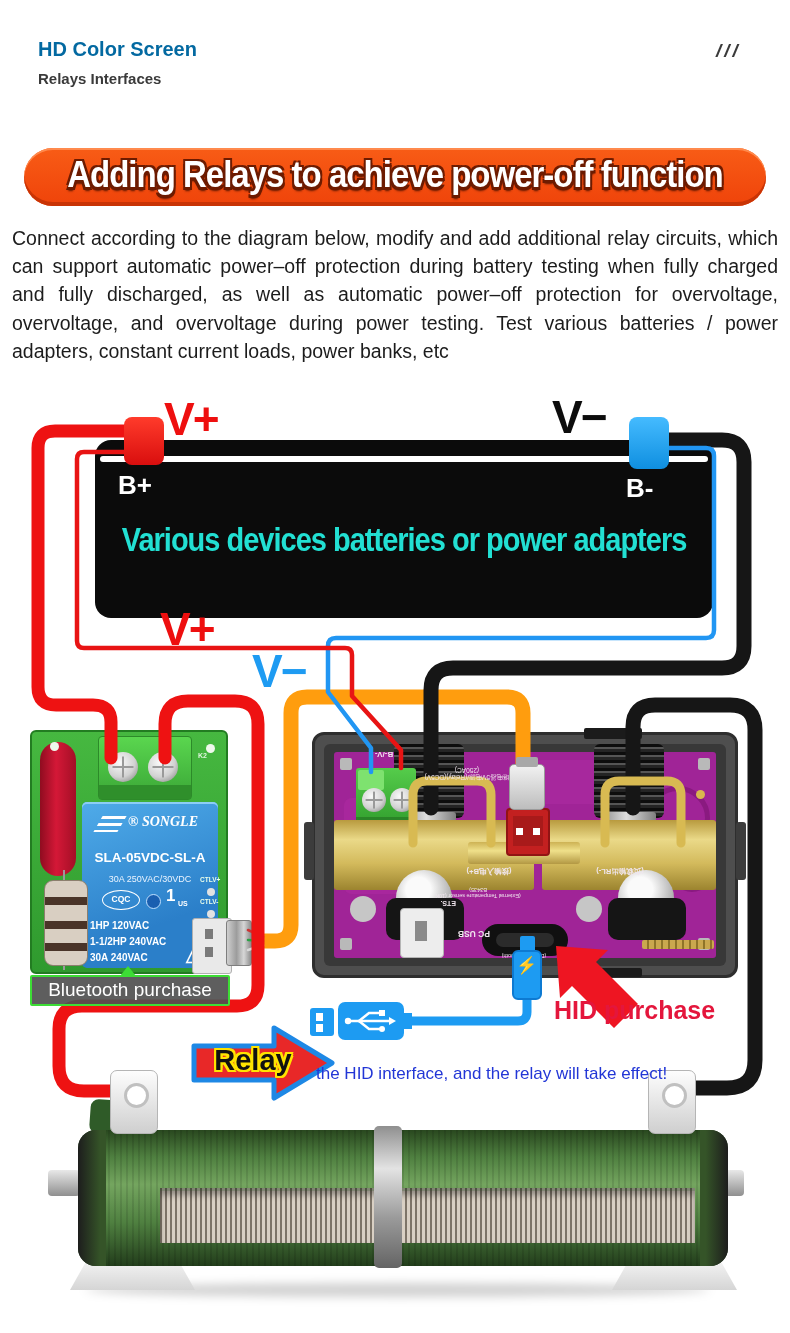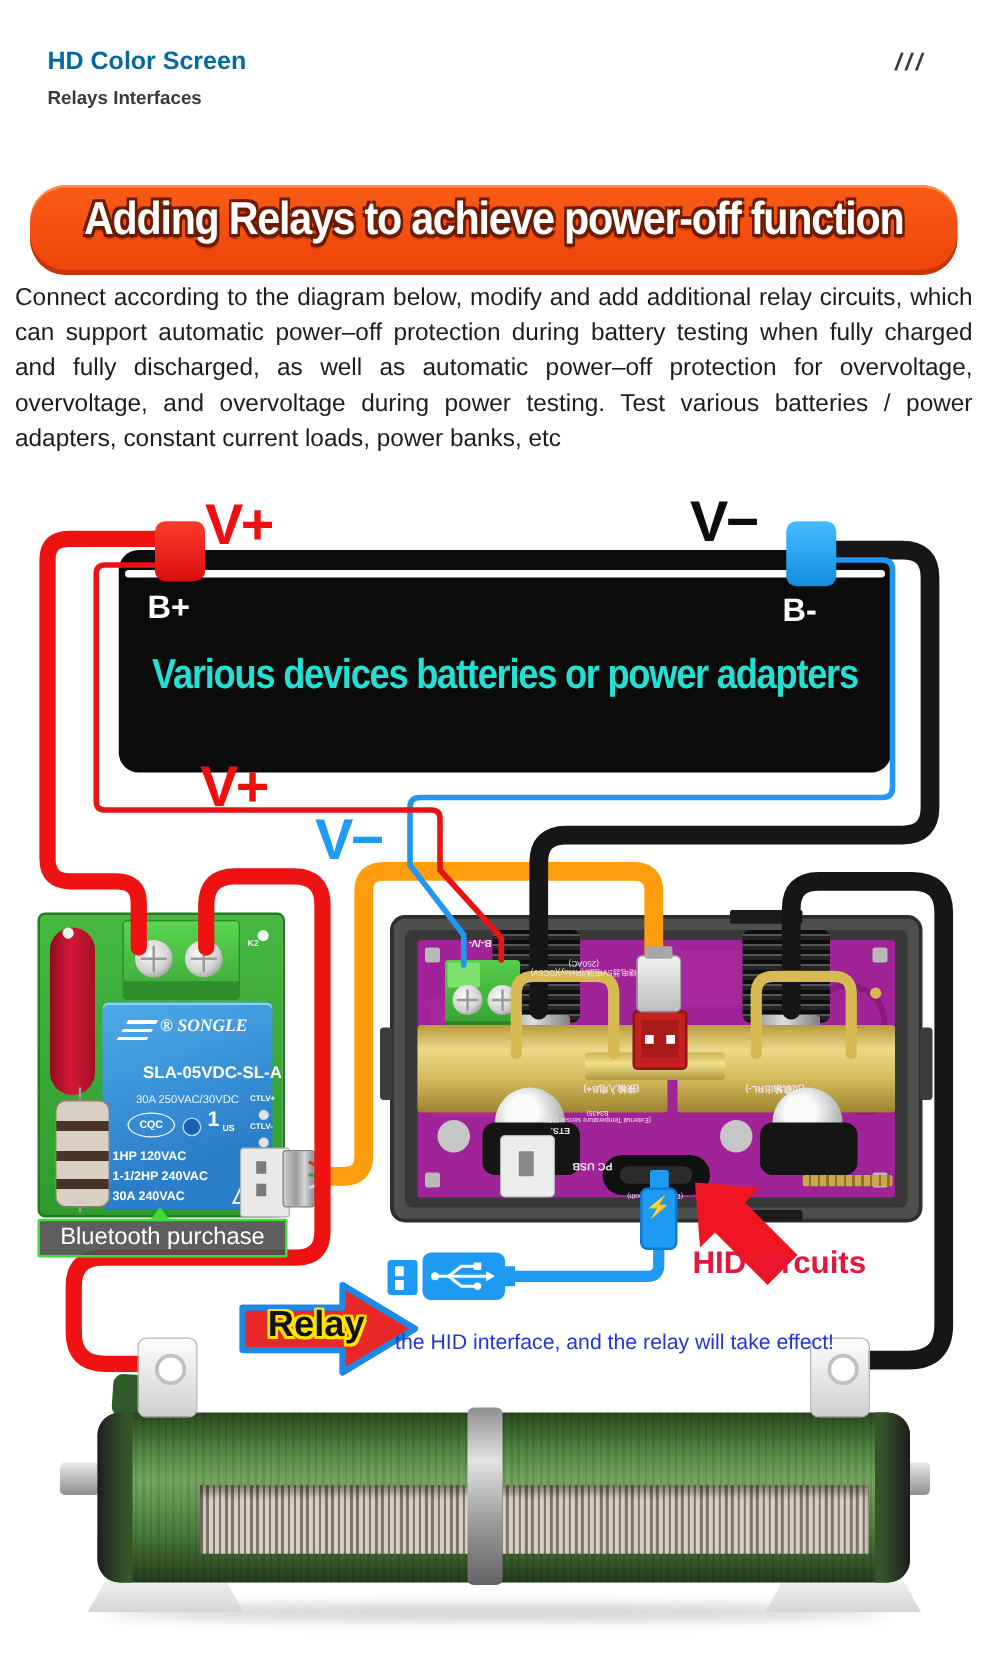--- a/index.html
+++ b/index.html
@@ -17,21 +17,21 @@
 </style>
 </head>
 <body>
 
 <div id="stage">
 
   <div class="abs" style="left:38px;top:38px;font-size:20px;font-weight:bold;color:#0369a1;">HD Color Screen</div>
   <div class="abs" style="left:38px;top:70px;font-size:15px;font-weight:bold;color:#3a3a3a;">Relays Interfaces</div>
   <div class="abs" style="left:716px;top:40px;font-size:19px;font-weight:bold;font-style:italic;letter-spacing:3px;color:#3a3a3a;">///</div>
 
-  <div class="abs" style="left:24px;top:148px;width:742px;height:72px;background:linear-gradient(180deg,#f85c16,#ef430a);
+  <div class="abs" style="left:24px;top:148px;width:742px;height:58px;background:linear-gradient(180deg,#f85c16,#ef430a);
               border-radius:29px;box-shadow:inset 0 -4px 0 #c93405, inset 0 2px 0 #ff8a4d;">
     <div style="width:100%;text-align:center;font-size:33px;font-weight:bold;color:#fff;margin-top:8px;
                 letter-spacing:-1px;transform:scaleY(1.12);
                 text-shadow:-2px -2px 0 #6d1b00,2px -2px 0 #6d1b00,-2px 2px 0 #6d1b00,2px 2px 0 #6d1b00,0 3px 2px #5a1600;">Adding Relays to achieve power-off function</div>
   </div>
 
   <div class="abs" style="left:12px;top:224px;width:766px;font-size:19.5px;line-height:28.2px;color:#1c1c1c;text-align:justify;">Connect according to the  diagram  below, modify  and  add additional relay  circuits,  which  can  support   automatic  power–off   protection during battery testing when fully charged and fully discharged, as well as automatic power–off protection  for  overvoltage,  overvoltage, and overvoltage   during   power   testing.   Test  various batteries  / power adapters, constant current loads, power banks, etc</div>
 
   <div class="abs" style="left:95px;top:440px;width:618px;height:178px;background:#0b0b0b;border-radius:16px;"></div>
   <div class="abs" style="left:100px;top:456px;width:608px;height:6px;background:#fff;border-radius:3px;"></div>
@@ -63,21 +63,21 @@
     <div class="abs" style="left:166px;top:20px;font-size:7px;color:#dff5dd;font-weight:bold;">K2</div>
     <div class="abs" style="left:18px;top:10px;width:9px;height:9px;border-radius:50%;background:#eef8ec;"></div>
     <div class="abs" style="left:174px;top:12px;width:9px;height:9px;border-radius:50%;background:#eef8ec;"></div>
     <div class="abs" style="left:56px;top:204px;width:8px;height:8px;border-radius:50%;background:#eef8ec;"></div>
 
     <div class="abs" style="left:50px;top:70px;width:136px;height:166px;border-radius:5px;
                 background:linear-gradient(160deg,#4fabe9,#2b7fc9 70%);box-shadow:inset 0 2px 0 #8ccdf5;">
       <span style="position:absolute;left:16px;top:14px;width:24px;height:16px;
                    background:repeating-linear-gradient(180deg,#fff 0 3px,transparent 3px 7px);transform:skewX(-30deg);"></span>
       <div class="abs" style="left:46px;top:12px;font-family:'Liberation Serif',serif;font-style:italic;font-weight:bold;font-size:14px;color:#fff;">® SONGLE</div>
-      <div class="abs" style="left:0;top:48px;width:136px;text-align:center;font-size:13.5px;font-weight:bold;color:#fff;padding-left:20px;">SLA-05VDC-SL-A</div>
+      <div class="abs" style="left:0;top:48px;width:136px;text-align:center;font-size:13.5px;font-weight:bold;color:#fff;">SLA-05VDC-SL-A</div>
       <div class="abs" style="left:0;top:72px;width:136px;text-align:center;font-size:9px;color:#eaf4ff;">30A 250VAC/30VDC</div>
       <div class="abs" style="left:20px;top:88px;width:36px;height:18px;border:1.5px solid #fff;border-radius:50%;
                   text-align:center;font-size:8.5px;font-weight:bold;color:#fff;line-height:17px;">CQC</div>
       <div class="abs" style="left:64px;top:92px;width:13px;height:13px;border-radius:50%;background:#1a5fb0;border:1px solid #bfe0ff;"></div>
       <div class="abs" style="left:84px;top:84px;font-size:17px;font-weight:bold;color:#fff;">1</div>
       <div class="abs" style="left:96px;top:98px;font-size:7px;font-weight:bold;color:#fff;">US</div>
       <div class="abs" style="left:8px;top:118px;font-size:10px;font-weight:bold;color:#fff;">1HP 120VAC</div>
       <div class="abs" style="left:8px;top:134px;font-size:10px;font-weight:bold;color:#fff;">1-1/2HP 240VAC</div>
       <div class="abs" style="left:8px;top:150px;font-size:10px;font-weight:bold;color:#fff;">30A 240VAC</div>
       <div class="abs" style="left:104px;top:144px;font-size:16px;font-weight:bold;color:#fff;">△</div>
@@ -227,21 +227,21 @@
       <path d="M 6 13 H 46"></path>
       <path d="M 16 13 L 26 5 H 36"></path>
       <path d="M 16 13 L 26 21 H 36"></path>
       <rect x="36" y="2" width="6" height="6" fill="#fff" stroke="none"></rect>
       <circle cx="39" cy="21" r="3" fill="#fff" stroke="none"></circle>
       <path d="M 46 9 L 53 13 L 46 17 Z" fill="#fff" stroke="none"></path>
     </svg>
   </div>
   <div class="abs" style="left:402px;top:1013px;width:10px;height:16px;background:#1d9bf2;z-index:5;"></div>
 
-  <div class="abs" style="left:554px;top:996px;font-size:25px;font-weight:bold;color:#e4163c;z-index:8;">HID circuits</div>
+  <div class="abs" style="left:554px;top:996px;font-size:25px;font-weight:bold;color:#e4163c;z-index:8;">HID purchase</div>
   <div class="abs" style="left:316px;top:1064px;font-size:17px;color:#2236d6;z-index:8;">the HID interface, and the relay will take effect!</div>
 
   <div class="abs" style="left:198px;top:1044px;width:110px;text-align:center;font-size:29px;font-weight:bold;color:#111;z-index:8;
               text-shadow:-2px -2px 0 #ffe400,2px -2px 0 #ffe400,-2px 2px 0 #ffe400,2px 2px 0 #ffe400,0 2px 0 #ffe400,0 -2px 0 #ffe400,2px 0 0 #ffe400,-2px 0 0 #ffe400;">Relay</div>
 
 
   <div class="abs" style="left:85px;top:1283px;width:625px;height:14px;background:rgba(0,0,0,0.18);border-radius:50%;filter:blur(5px);z-index:1;"></div>
   <div class="abs" style="left:70px;top:1250px;width:125px;height:40px;background:linear-gradient(180deg,#ffffff,#d5d5d5);z-index:2;
               clip-path:polygon(18% 0,82% 0,100% 100%,0 100%);"></div>
   <div class="abs" style="left:612px;top:1250px;width:125px;height:40px;background:linear-gradient(180deg,#ffffff,#d5d5d5);z-index:2;

